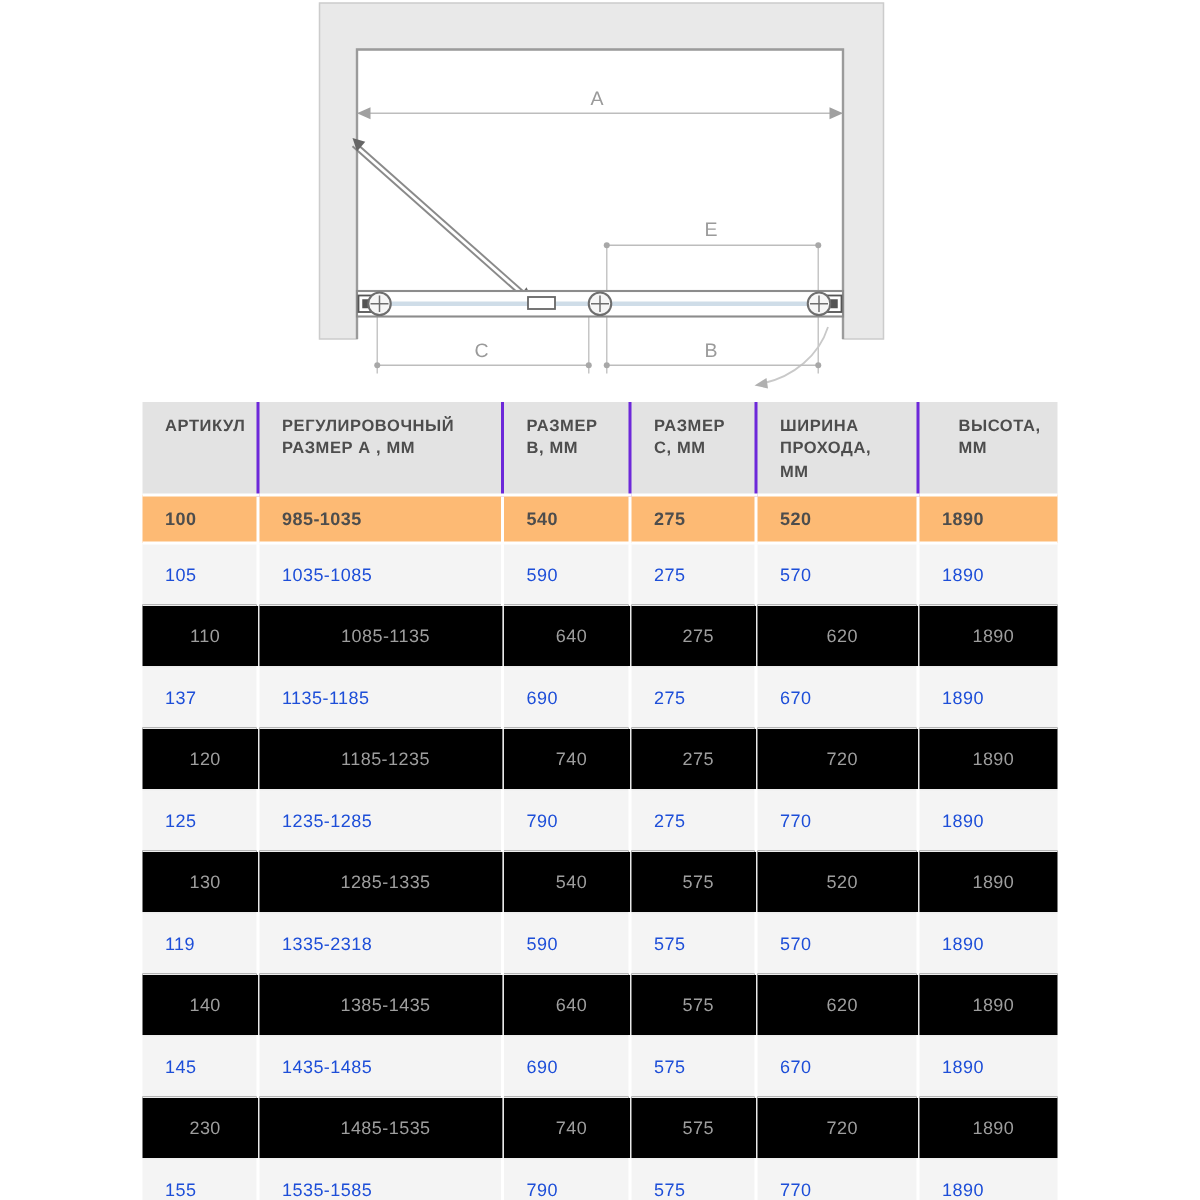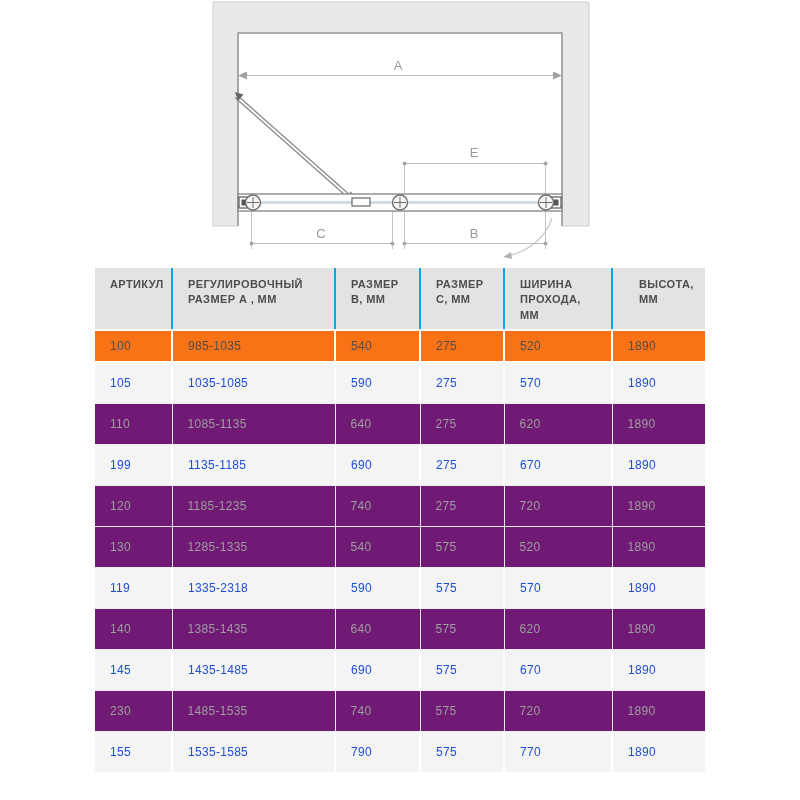--- a/index.html
+++ b/index.html
@@ -18,54 +18,55 @@
   table.spec thead th {
     background: #e3e3e3;
     color: #4d4d4d;
     font-size: 11px;
     font-weight: bold;
     letter-spacing: 0.4px;
     vertical-align: top;
     padding: 9px 8px 6px 15px;
     height: 44px;
     line-height: 1.4;
-    border-right: 2px solid #0ea5e9;
+    border-right: 2px solid #6d28d9;
     border-bottom: 2px solid #ffffff;
     text-transform: uppercase;
   }
   table.spec thead th:last-child { border-right: none; padding-left: 26px; }
 
   table.spec td {
     font-size: 12px;
     padding: 0 8px 0 15px;
     vertical-align: middle;
     letter-spacing: 0.3px;
   }
 
   tr.lead td {
-    background: #f97316;
+    background: #fdba74;
     color: #4d4d4d;
-    font-weight: normal;
+    font-weight: bold;
     height: 32px;
     border-right: 2px solid #ffffff;
     border-bottom: 2px solid #ffffff;
   }
   tr.striped td {
     background: #f4f4f4;
     color: #1d4ed8;
     height: 41px;
     border-right: 2px solid #ffffff;
   }
   tr.plain td {
-    background: #701a75;
+    background: #000000;
     color: #9e9e9e;
     height: 41px;
     border-right: 1px solid #e9e9e9;
     border-top: 1px solid #ededed;
     border-bottom: 1px solid #ededed;
+    text-align: center;
   }
   tr.lead td:last-child, tr.striped td:last-child, tr.plain td:last-child { border-right: none; }
 </style>
 </head>
 <body>
 
 <div class="diagram-wrap">
   <svg width="800" height="262" viewBox="0 0 800 262">
 
     <g stroke="#c6c6c6" stroke-width="1">
@@ -193,35 +194,43 @@
         </tr>
         <tr class="plain">
           <td>110</td>
           <td>1085-1135</td>
           <td>640</td>
           <td>275</td>
           <td>620</td>
           <td>1890</td>
         </tr>
         <tr class="striped">
-          <td>199</td>
+          <td>137</td>
           <td>1135-1185</td>
           <td>690</td>
           <td>275</td>
           <td>670</td>
           <td>1890</td>
         </tr>
         <tr class="plain">
           <td>120</td>
           <td>1185-1235</td>
           <td>740</td>
           <td>275</td>
           <td>720</td>
           <td>1890</td>
         </tr>
+        <tr class="striped">
+          <td>125</td>
+          <td>1235-1285</td>
+          <td>790</td>
+          <td>275</td>
+          <td>770</td>
+          <td>1890</td>
+        </tr>
         <tr class="plain">
           <td>130</td>
           <td>1285-1335</td>
           <td>540</td>
           <td>575</td>
           <td>520</td>
           <td>1890</td>
         </tr>
         <tr class="striped">
           <td>119</td>

